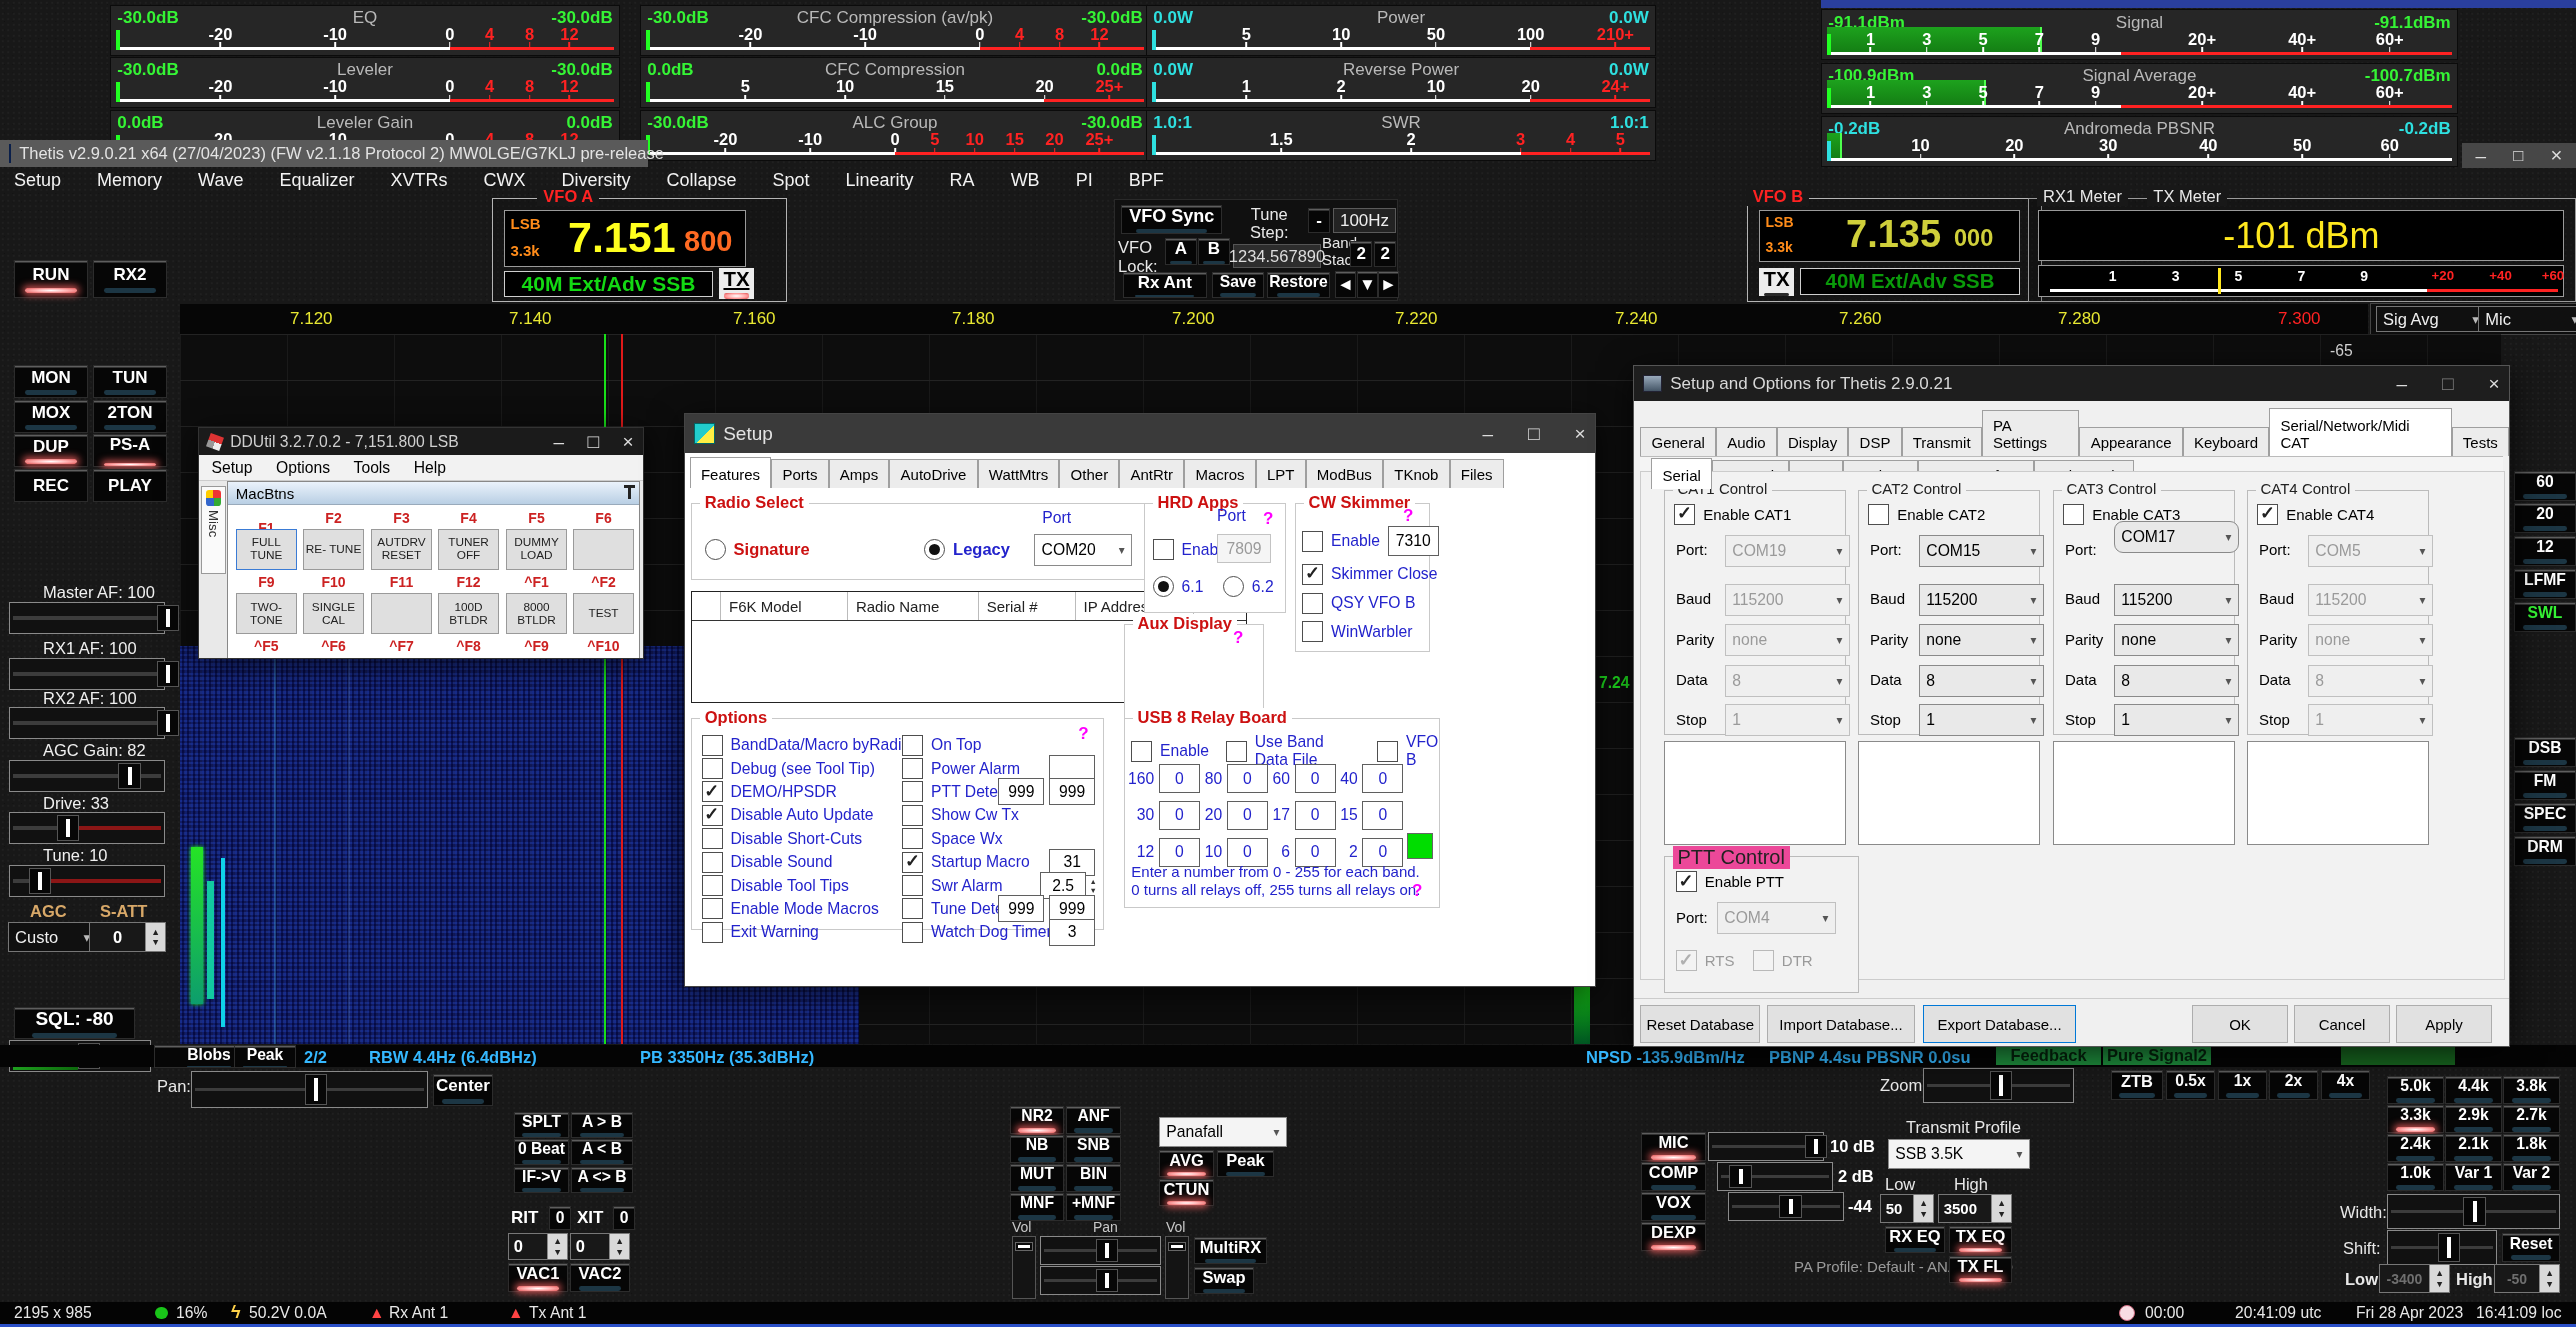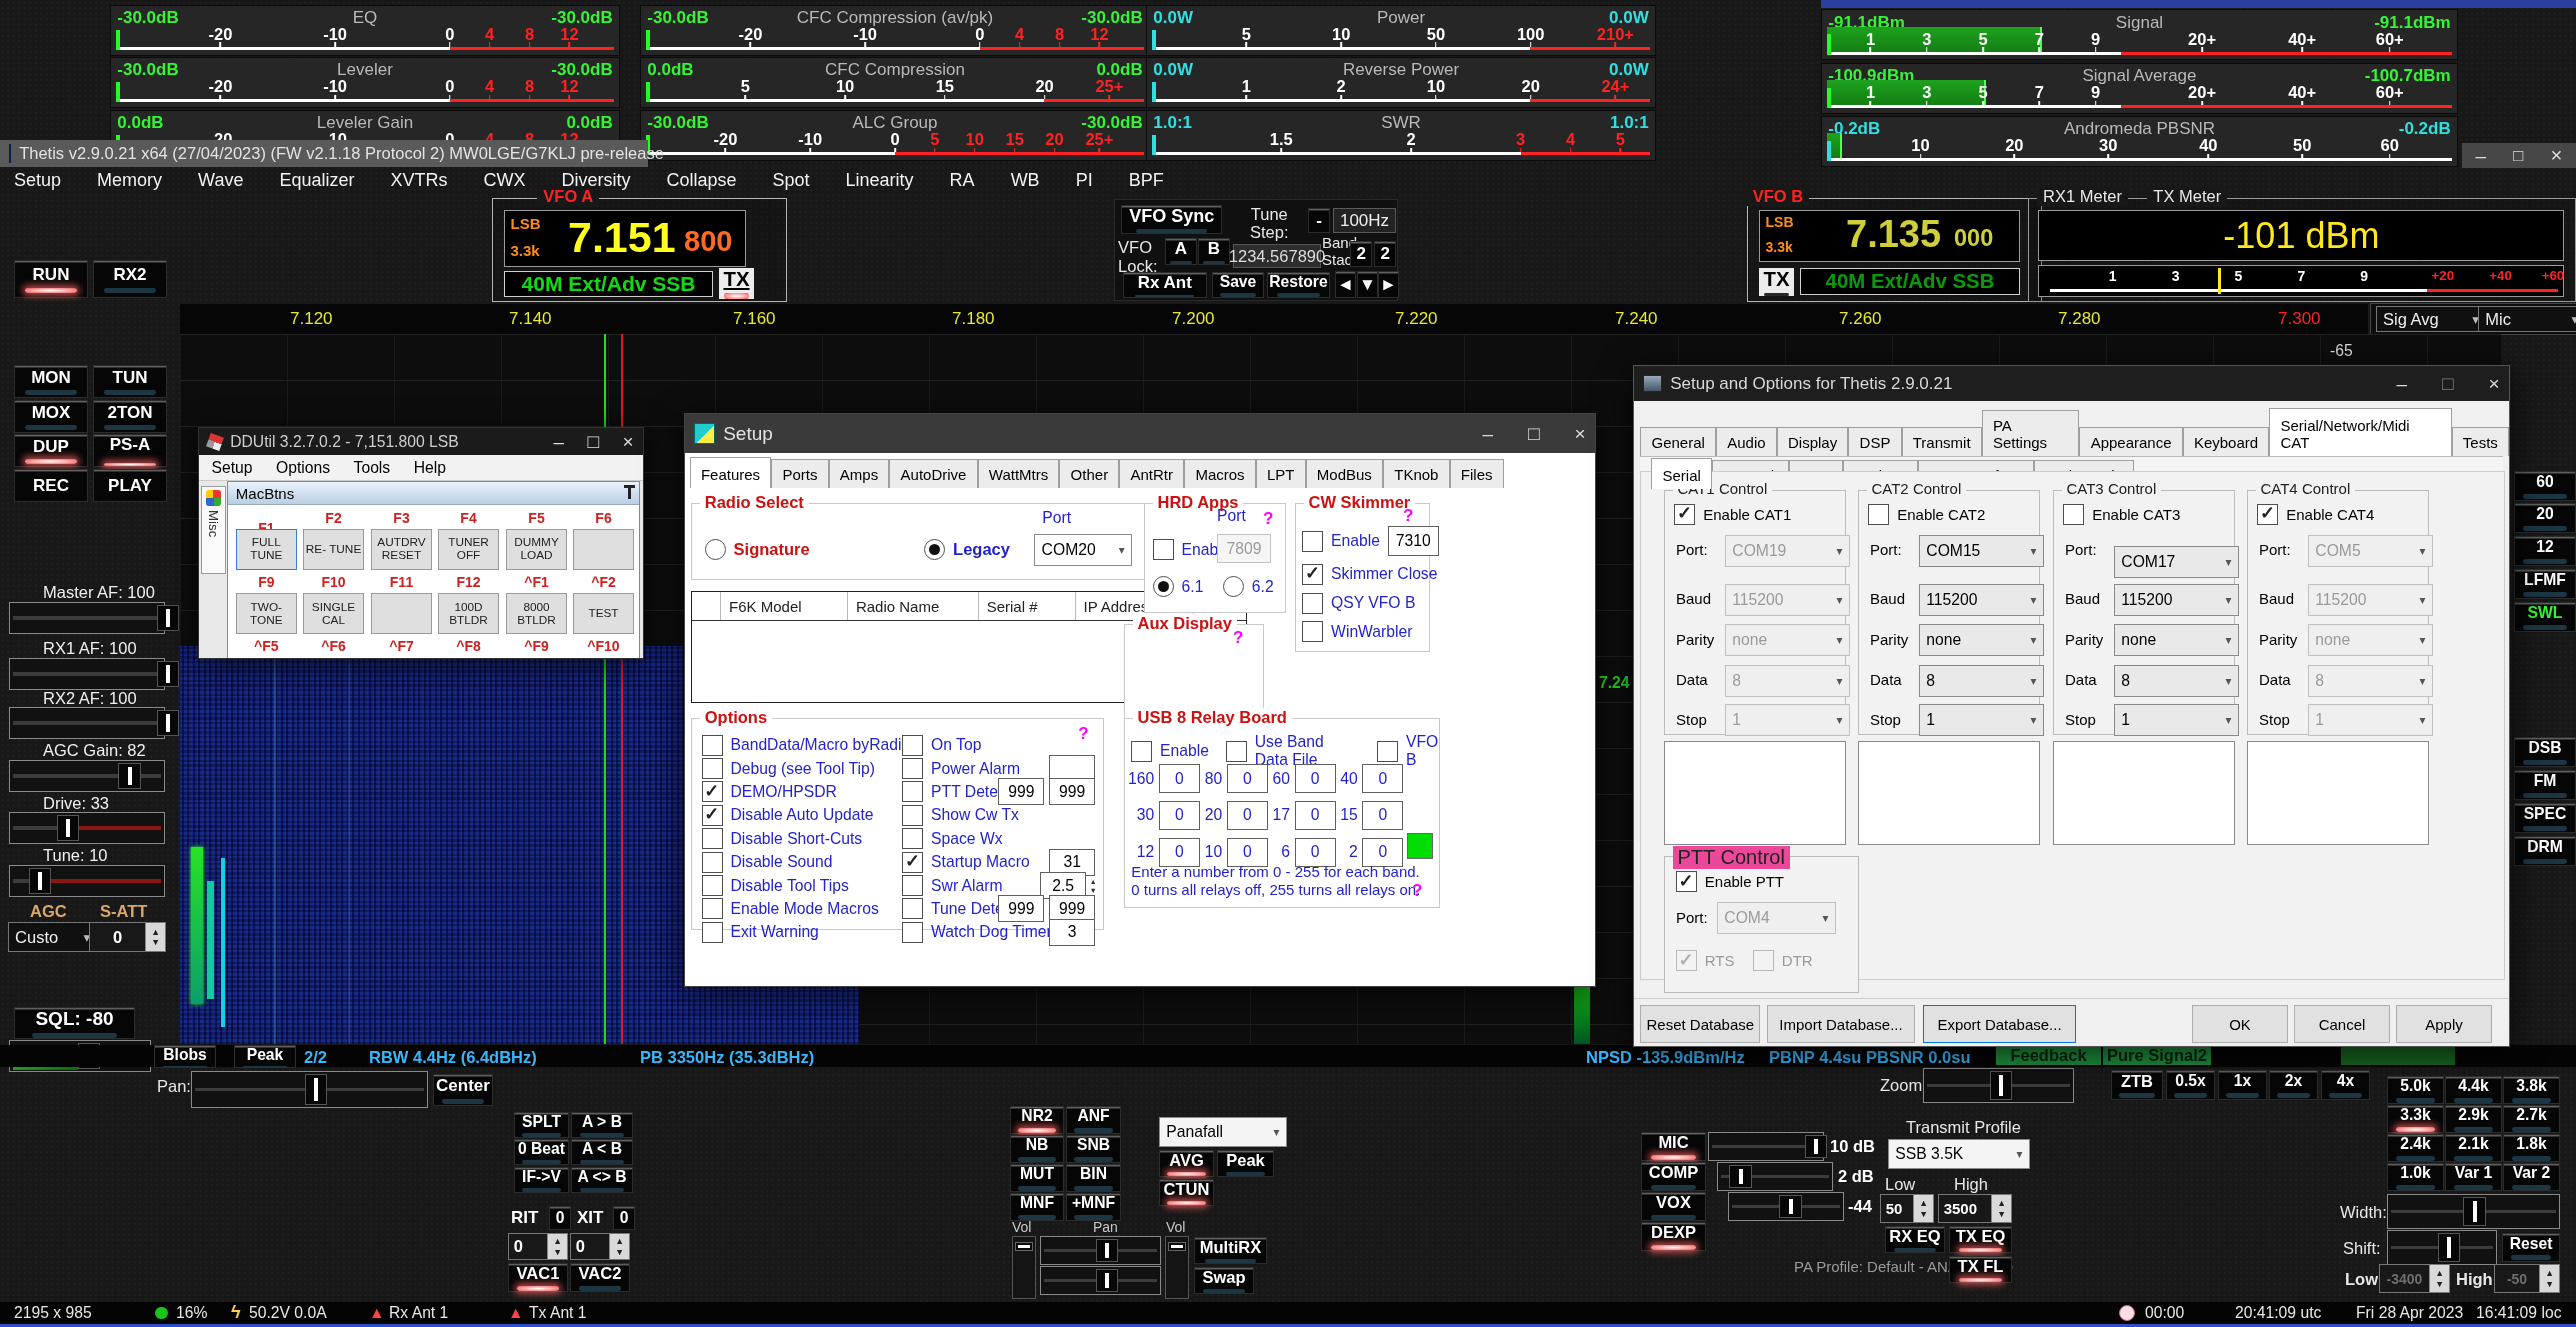--- a/index.html
+++ b/index.html
@@ -679,21 +679,21 @@
         <span>SPEC</span>
         <div class="ind"></div>
       </div>
       <div class="pbtn" style="position: absolute; left: 2514px; top: 836px; width: 60px; height: 28px; font-size: 15.7px;">
         <span>DRM</span>
         <div class="ind"></div>
       </div>
     </div>
 
   <div class="abs" style="left:0;top:1045px;width:2576px;height:22px;background:#040404;"></div>
-  <div class="pbtn" style="position:absolute;left:154px;top:1045px;width:60px;height:21px;font-size:15.7px;">
+  <div class="pbtn" style="position:absolute;left:154px;top:1045px;width:60px;height:21px;font-size:15.7px;padding-left:24px;">
       <span>Blobs</span>
       <div class="ind"></div>
     </div>
   <div class="pbtn" style="position:absolute;left:234px;top:1045px;width:60px;height:21px;font-size:15.7px;">
       <span>Peak</span>
       <div class="ind"></div>
     </div>
   <span class="abs" style="left:304px;top:1048px;color:#35b8ff;font-size:16.5px;font-weight:bold;"><span>2/2</span></span>
   <span class="abs" style="left:369px;top:1048px;color:#35b8ff;font-size:16.5px;font-weight:bold;"><span>RBW 4.4Hz (6.4dBHz)</span></span>
   <span class="abs" style="left:640px;top:1048px;color:#35b8ff;font-size:16.5px;font-weight:bold;"><span>PB 3350Hz (35.3dBHz)</span></span>
@@ -1470,21 +1470,21 @@
             <span class="ar">▾</span>
           </div>
         </div>
         <div class="gbox" style="left: 419px; top: 124px; width: 180px; height: 243px; background: rgb(242, 242, 242); border-color: rgb(187, 187, 187);">
           <span class="legend" style="background: rgb(242, 242, 242); color: rgb(34, 34, 34); font-size: 15px;">CAT3 Control</span>
           <div class="row" style="left: 9.4px; top: 12.5px;">
             <span class="cb"></span>
             <span style="font-size: 15px; color: rgb(0, 0, 0);">Enable CAT3</span>
           </div>
           <span style="position: absolute; left: 11px; top: 50px; font-size: 15px; color: rgb(0, 0, 0);">Port:</span>
-          <div class="wcombo" style="left: 60px; top: 55px; width: 110px; height: 30px;">
+          <div class="wcombo" style="left: 60px; top: 30px; width: 110px; height: 30px; border-radius: 9px;">
             <span>COM17</span>
             <span class="ar">▾</span>
           </div>
           <span style="position: absolute; left: 11px; top: 99px; font-size: 15px; color: rgb(0, 0, 0);">Baud</span>
           <div class="wcombo" style="left: 60px; top: 93px; width: 110px; height: 30px;">
             <span>115200</span>
             <span class="ar">▾</span>
           </div>
           <span style="position: absolute; left: 11px; top: 140px; font-size: 15px; color: rgb(0, 0, 0);">Parity</span>
           <div class="wcombo" style="left: 60px; top: 133px; width: 110px; height: 30px;">

